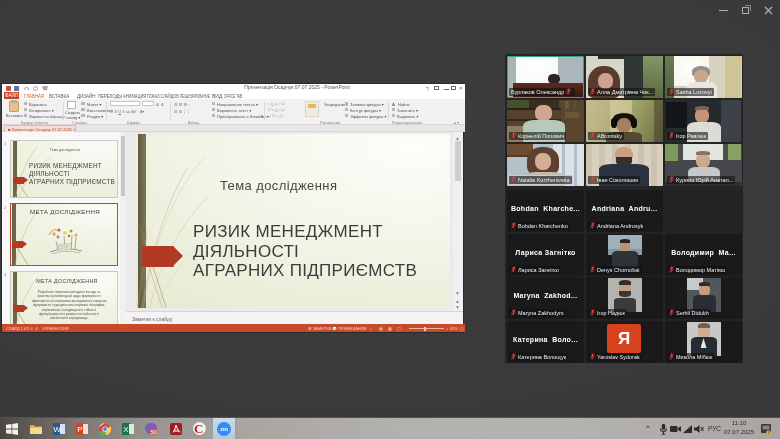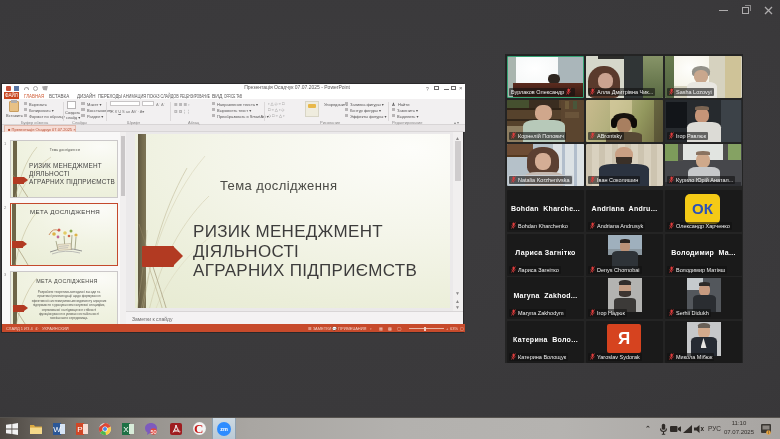--- a/index.html
+++ b/index.html
@@ -394,28 +394,20 @@
         </svg>Bohdan Kharchenko</div>
   </div>
   <div class="tile" style="left:586px;top:190px">
     <div class="nm" style="top:15px">Andriana&nbsp; Andru...</div>
     <div class="lbl"><svg width="5" height="7" viewBox="0 0 10 14">
           <rect x="3" y="1" width="4" height="7" rx="2" fill="#e03c3c"></rect>
           <path d="M1.5 6.5a3.5 3.5 0 0 0 7 0M5 10v3" stroke="#e03c3c" stroke-width="1.3" fill="none"></path>
           <line x1="9" y1="1" x2="1" y2="13" stroke="#e03c3c" stroke-width="1.5"></line>
         </svg>Andriana Andrusyk</div>
   </div>
-  <div class="tile" style="left:665px;top:190px">
-    <div class="a" style="left:20px;top:4px;width:35px;height:30px;background:#f4ca16;border-radius:5px;text-align:center;font-weight:bold;font-size:15px;line-height:30px;color:#2b50b8;font-family:'Liberation Sans',sans-serif">ОК</div>
-    <div class="lbl"><svg width="5" height="7" viewBox="0 0 10 14">
-          <rect x="3" y="1" width="4" height="7" rx="2" fill="#e03c3c"></rect>
-          <path d="M1.5 6.5a3.5 3.5 0 0 0 7 0M5 10v3" stroke="#e03c3c" stroke-width="1.3" fill="none"></path>
-          <line x1="9" y1="1" x2="1" y2="13" stroke="#e03c3c" stroke-width="1.5"></line>
-        </svg>Олександр Харченко</div>
-  </div>
 
   <div class="tile" style="left:507px;top:234px">
     <div class="nm" style="top:15px">Лариса Загнітко</div>
     <div class="lbl"><svg width="5" height="7" viewBox="0 0 10 14">
           <rect x="3" y="1" width="4" height="7" rx="2" fill="#e03c3c"></rect>
           <path d="M1.5 6.5a3.5 3.5 0 0 0 7 0M5 10v3" stroke="#e03c3c" stroke-width="1.3" fill="none"></path>
           <line x1="9" y1="1" x2="1" y2="13" stroke="#e03c3c" stroke-width="1.5"></line>
         </svg>Лариса Загнітко</div>
   </div>
   <div class="tile" style="left:586px;top:234px">

